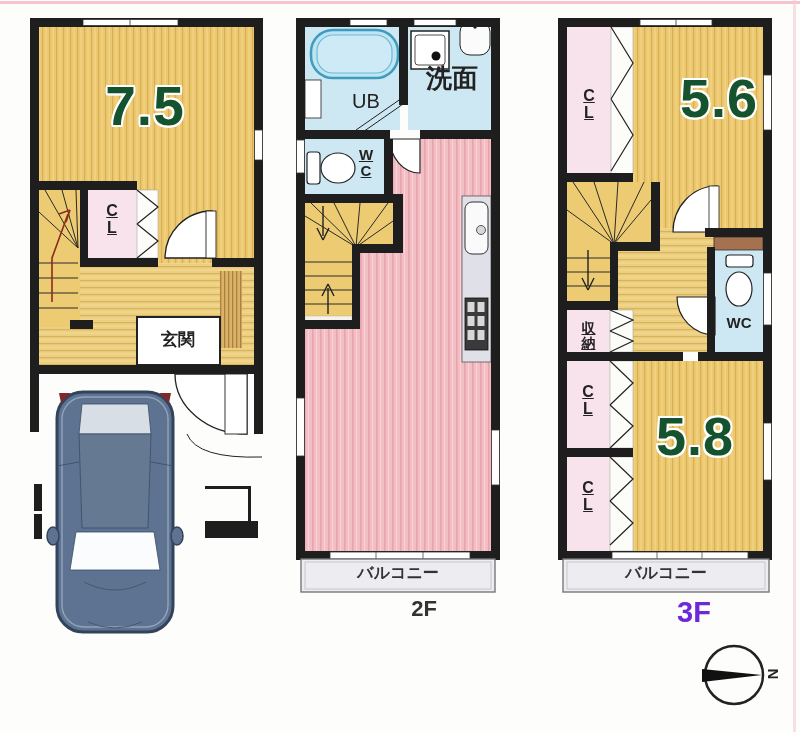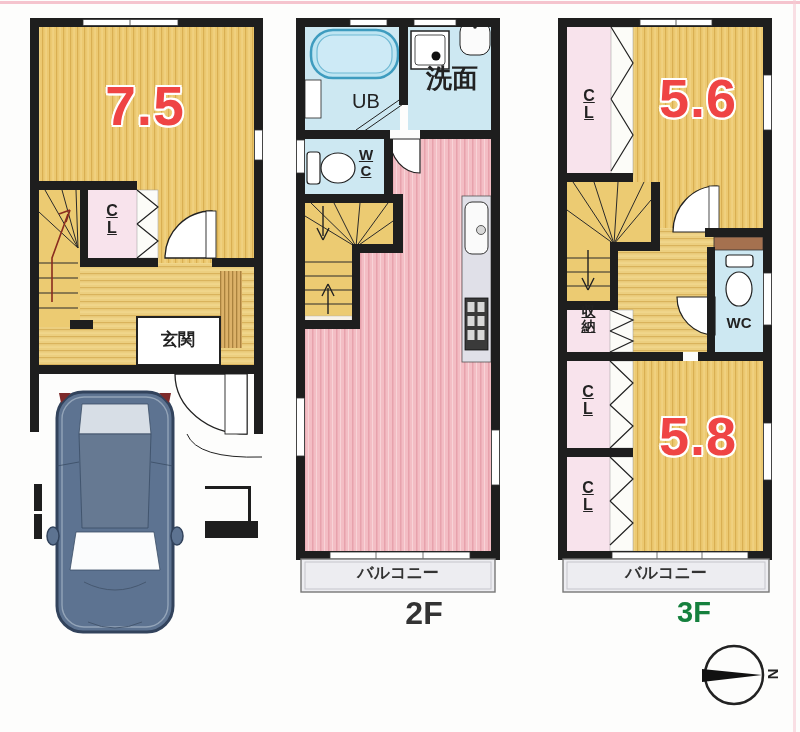--- a/index.html
+++ b/index.html
@@ -3,21 +3,21 @@
 <meta charset="utf-8">
 <style>
   html,body{margin:0;padding:0;background:#ffffff;}
   #canvas{position:relative;width:800px;height:732px;background:#fdfdfc;overflow:hidden;
           font-family:"Liberation Sans","DejaVu Sans",sans-serif;}
   #plan-svg{position:absolute;left:0;top:0;}
   .lbl{position:absolute;color:#222;text-align:center;line-height:1.05;white-space:pre;font-weight:bold;}
   .halo{text-shadow:2px 0 0 #fff,-2px 0 0 #fff,0 2px 0 #fff,0 -2px 0 #fff,
         1.6px 1.6px 0 #fff,-1.6px 1.6px 0 #fff,1.6px -1.6px 0 #fff,-1.6px -1.6px 0 #fff;}
   .vert{white-space:normal;word-break:break-all;line-height:1.05;text-decoration:underline;}
-  .num{font-weight:bold;color:#ef4444;letter-spacing:1px;}
+  .num{font-weight:bold;color:#14532d;letter-spacing:1px;}
 </style>
 </head>
 <body>
 
 <div id="canvas">
 
 <svg id="plan-svg" width="800" height="732" viewBox="0 0 800 732">
   <defs>
     <pattern id="wgv" width="7" height="7" patternUnits="userSpaceOnUse">
       <rect width="7" height="7" fill="#ecc971"></rect>
@@ -277,27 +277,27 @@
 </svg>
 
 <div class="lbl num halo" style="left:80px;top:78px;width:130px;font-size:55px;">7.5</div>
 <div class="lbl vert" style="left:104px;top:203px;width:16px;font-size:16px;font-weight:bold;">CL</div>
 <div class="lbl" style="left:138px;top:331px;width:80px;font-size:17px;font-weight:bold;">玄関</div>
 
 <div class="lbl" style="left:326px;top:91px;width:80px;font-size:20px;font-weight:normal;">UB</div>
 <div class="lbl" style="left:412px;top:65px;width:80px;font-size:26px;font-weight:bold;">洗面</div>
 <div class="lbl vert" style="left:358px;top:147px;width:16px;font-size:15px;font-weight:bold;">WC</div>
 <div class="lbl" style="left:318px;top:565px;width:160px;font-size:16px;color:#333;">バルコニー</div>
-<div class="lbl" style="left:394px;top:597px;width:60px;font-size:32px;font-weight:600;color:#333;">2F</div>
-
-<div class="lbl num halo" style="left:638px;top:70px;width:120px;font-size:54px;">5.6</div>
+<div class="lbl" style="left:394px;top:597px;width:60px;font-size:22px;font-weight:600;color:#333;">2F</div>
+
+<div class="lbl num halo" style="left:638px;top:70px;width:120px;font-size:54px;text-align:right;">5.6</div>
 <div class="lbl vert" style="left:581px;top:88px;width:16px;font-size:16px;font-weight:bold;">CL</div>
-<div class="lbl vert" style="left:581px;top:304px;width:15px;font-size:14px;font-weight:bold;">収納</div>
+<div class="lbl vert" style="left:581px;top:321px;width:15px;font-size:14px;font-weight:bold;">収納</div>
 <div class="lbl" style="left:722px;top:315px;width:34px;font-size:15px;font-weight:bold;">WC</div>
 <div class="lbl vert" style="left:580px;top:384px;width:16px;font-size:16px;font-weight:bold;">CL</div>
 <div class="lbl vert" style="left:580px;top:480px;width:16px;font-size:16px;font-weight:bold;">CL</div>
-<div class="lbl num halo" style="left:638px;top:408px;width:120px;font-size:54px;">5.8</div>
+<div class="lbl num halo" style="left:614px;top:408px;width:120px;font-size:54px;text-align:right;">5.8</div>
 <div class="lbl" style="left:586px;top:565px;width:160px;font-size:16px;color:#333;">バルコニー</div>
-<div class="lbl" style="left:664px;top:597px;width:60px;font-size:29px;font-weight:600;color:#15803d;">3F</div>
+<div class="lbl" style="left:664px;top:597px;width:60px;font-size:29px;font-weight:600;color:#6d28d9;">3F</div>
 
 <div class="lbl" style="left:763px;top:666px;width:20px;font-size:15px;font-weight:bold;transform:rotate(90deg);">N</div>
 
 </div>
 
 </body></html>

